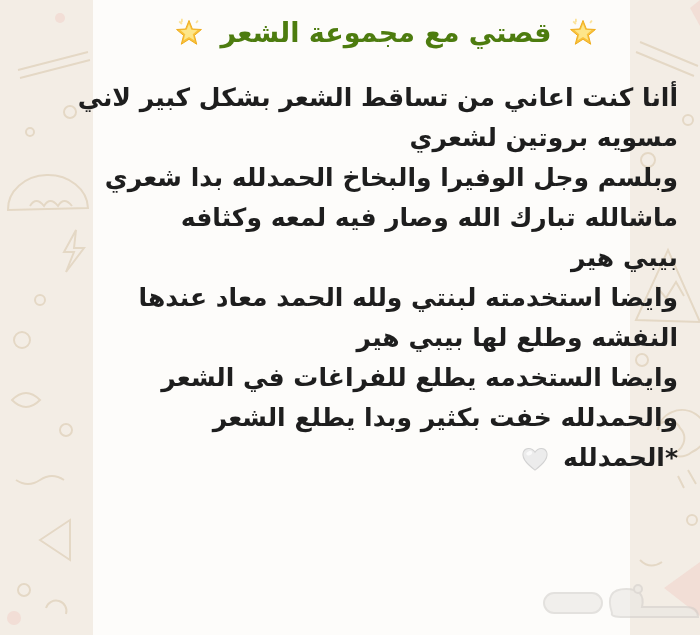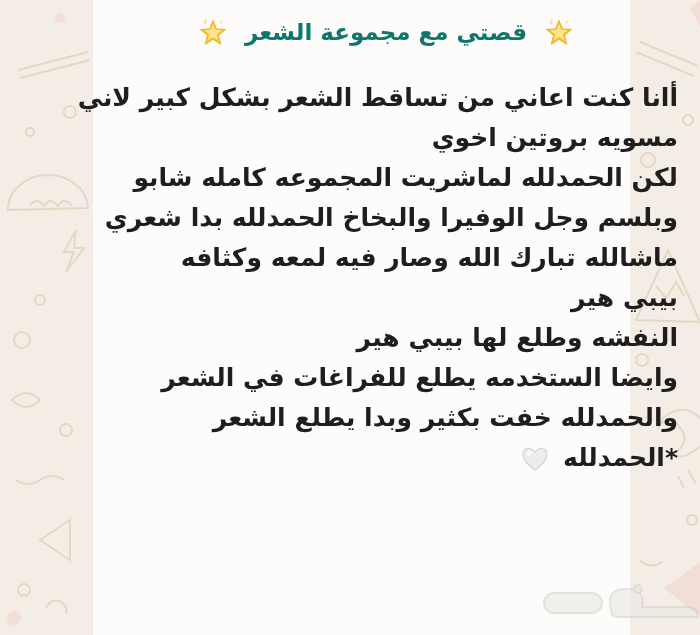--- a/index.html
+++ b/index.html
@@ -13,21 +13,21 @@
     position:absolute;left:93px;top:0;width:537px;height:635px;
     background:#fdfcfa;z-index:1;
   }
   .title-row{
     position:relative;z-index:3;
     margin-top:10px;height:44px;
     display:flex;direction:rtl;justify-content:center;align-items:center;gap:16px;
     transform:translateX(36px);
   }
   .title-text{
-    font-size:23px;font-weight:bold;color:#0f766e;letter-spacing:0;
+    font-size:27px;font-weight:bold;color:#4d7c0f;letter-spacing:0;
     white-space:nowrap;
   }
   .star{width:32px;height:32px;flex:0 0 auto;}
   .body{
     position:relative;z-index:3;
     margin-top:24px;padding:0 22px 0 14px;
     direction:rtl;text-align:right;
     font-size:25px;line-height:40px;font-weight:600;color:#1e1e1e;
   }
   .line{white-space:nowrap;height:40px;}
@@ -108,25 +108,25 @@
     <svg viewBox="0 0 36 36" width="32" height="32" xmlns="http://www.w3.org/2000/svg">
       <polygon points="18,5 21.8,14.6 32,15.2 24.1,21.8 26.7,31.8 18,26.2 9.3,31.8 11.9,21.8 4,15.2 14.2,14.6" fill="#f9c23c" stroke="#eda711" stroke-width="1"></polygon>
       <polygon points="18,9 20.6,15.6 27.6,16 22.2,20.6 24,27.4 18,23.6 12,27.4 13.8,20.6 8.4,16 15.4,15.6" fill="#fde68a"></polygon>
       <path d="M7 6 l3 3 M10 3 l0 4 M28 5 l-2 3" stroke="#fbe29a" stroke-width="2" fill="none"></path>
     </svg>
   </span>
 </div>
 
 <div class="body">
   <div class="line">أانا كنت اعاني من تساقط الشعر بشكل كبير لاني</div>
-  <div class="line">مسويه بروتين اخوي</div>
-  <div class="line">لكن الحمدلله لماشريت المجموعه كامله شابو</div>
+  <div class="line">مسويه بروتين لشعري</div>
   <div class="line">وبلسم وجل الوفيرا والبخاخ الحمدلله بدا شعري</div>
   <div class="line">ماشالله تبارك الله وصار فيه لمعه وكثافه</div>
   <div class="line">بيبي هير</div>
+  <div class="line">وايضا استخدمته لبنتي ولله الحمد معاد عندها</div>
   <div class="line">النفشه وطلع لها بيبي هير</div>
   <div class="line">وايضا الستخدمه يطلع للفراغات في الشعر</div>
   <div class="line">والحمدلله خفت بكثير وبدا يطلع الشعر</div>
   <div class="closing-row">
     <span>*الحمدلله</span>
     <span class="heart">
       <svg viewBox="0 0 36 32" width="32" height="29" xmlns="http://www.w3.org/2000/svg">
         <path d="M18 29 C6.5 20.5 2.5 13.5 5.2 8 C7.6 3.4 14.2 3.4 18 9 C21.8 3.4 28.4 3.4 30.8 8 C33.5 13.5 29.5 20.5 18 29 Z" fill="#ececec" stroke="#d2d2d2" stroke-width="1.2"></path>
         <ellipse cx="11.5" cy="10" rx="3.4" ry="2.2" fill="#fafafa" transform="rotate(-25 11.5 10)"></ellipse>
       </svg>

